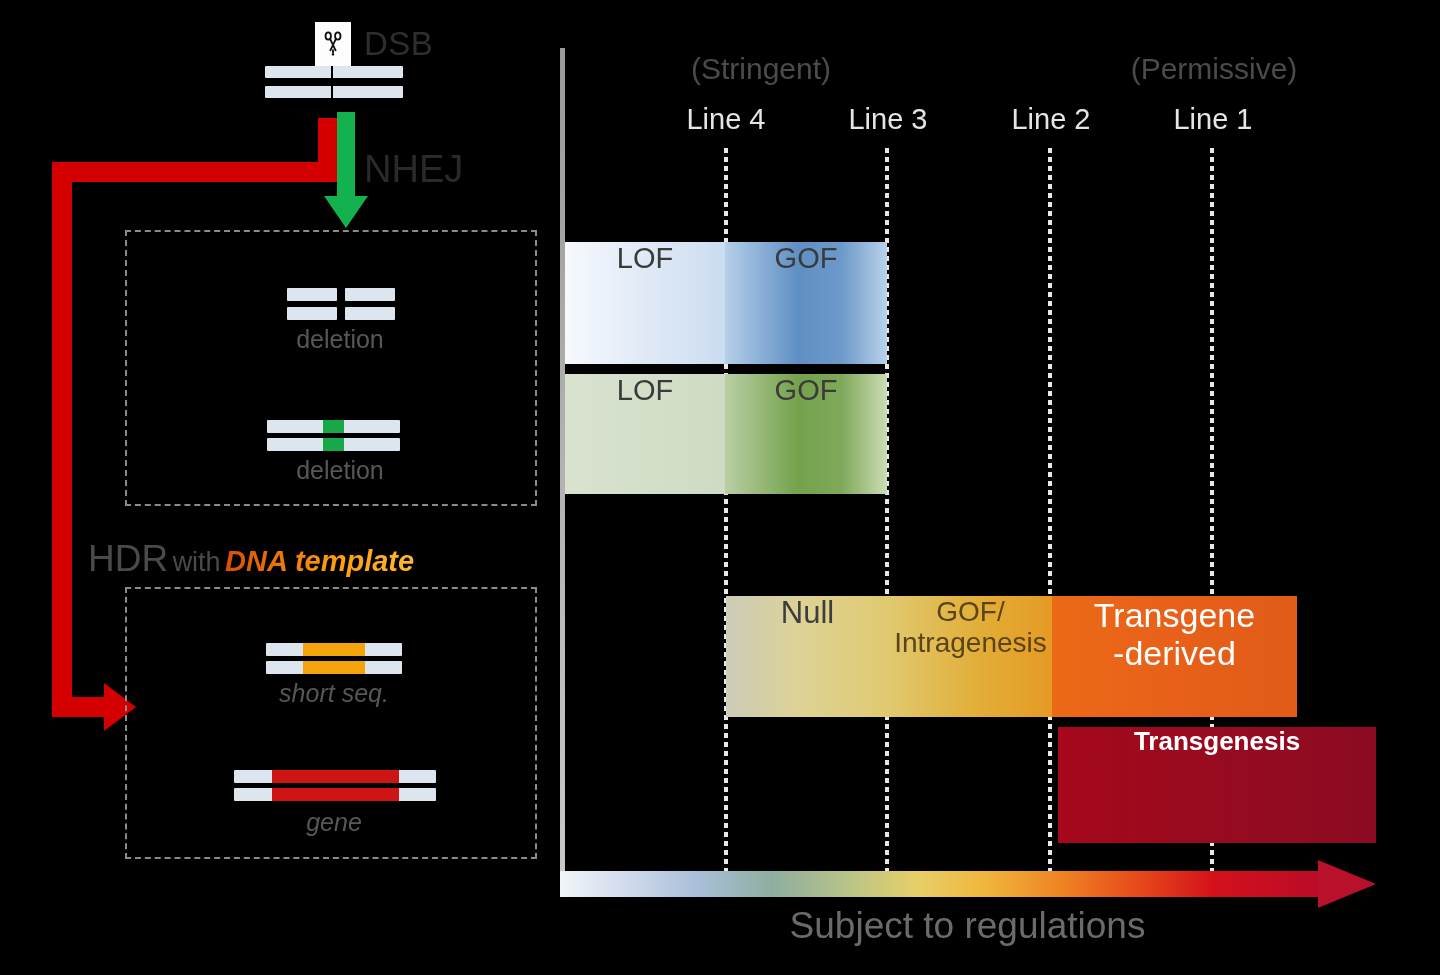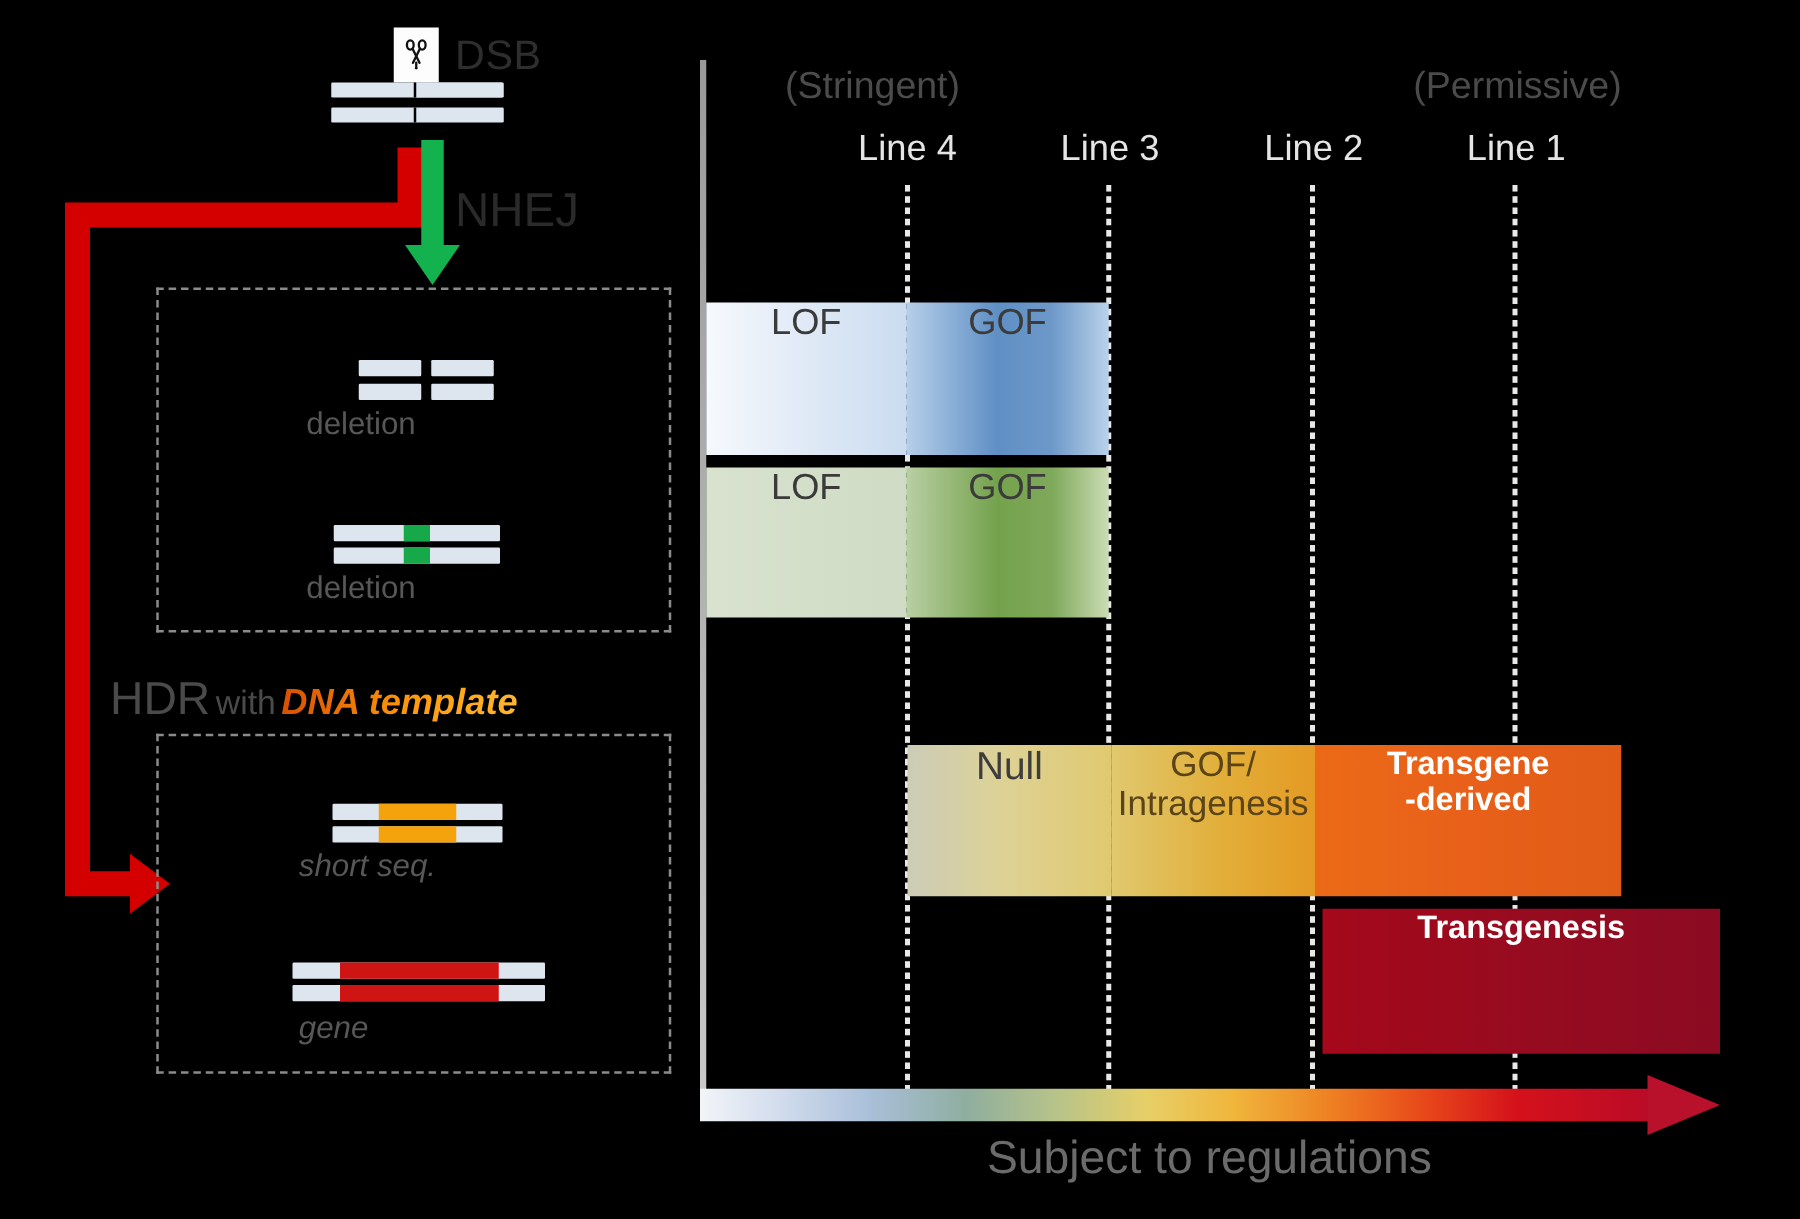--- a/index.html
+++ b/index.html
@@ -30,21 +30,21 @@
     font-size:38px; color:#2a2a2a;
   }
 
   .dashed-box {
     position:absolute;
     border:2px dashed #8b8b8b;
     background:transparent;
   }
 
   .sublabel {
-    position:absolute; text-align:left;
+    position:absolute; text-align:center;
     color:#575757; font-size:25px;
   }
   .sublabel.italic { font-style:italic; }
 
   #hdr-line { left:88px; top:538px; white-space:nowrap; }
   #hdr-line .hdr-main { font-size:37px; color:#4a4a4a; }
   #hdr-line .hdr-with { font-size:27px; color:#4a4a4a; }
   #hdr-line .hdr-dna {
     font-size:29px; font-weight:bold; font-style:italic;
     background:linear-gradient(90deg,#d94f00 0%,#ff9a0a 55%,#ffb733 100%);
@@ -86,21 +86,21 @@
   #bar-green .c1 { flex:0 0 160px; background:linear-gradient(90deg,#d8e2cf 0%,#d4dfca 50%,#cfdbc4 100%); }
   #bar-green .c2 { flex:1 1 auto;  background:linear-gradient(90deg,#b9cfa3 0%,#74a24c 45%,#7fa95a 72%,#cbdcb4 100%); }
   #bar-green .lbl { font-size:29px; color:#3b3b3b; }
 
   #bar-orange { left:726px; top:596px; width:571px; height:121px; }
   #bar-orange .c1 { flex:0 0 163px; background:linear-gradient(90deg,#ccccb8 0%,#ddd296 45%,#e0c96f 100%); }
   #bar-orange .c2 { flex:0 0 163px; background:linear-gradient(90deg,#e0c96f 0%,#e2ae38 55%,#e59a24 100%); }
   #bar-orange .c3 { flex:1 1 auto;  background:linear-gradient(90deg,#eb6a16 0%,#e8601a 50%,#e05c17 100%); }
   #bar-orange .lbl-dark { font-size:28px; color:#5a4418; }
   #bar-orange .lbl-null { font-size:31px; color:#3d3d3d; }
-  #bar-orange .lbl-white { font-size:26px; color:#ffffff; font-weight:700; }
+  #bar-orange .lbl-white { font-size:34px; color:#ffffff; font-weight:400; }
 
   #bar-red { left:1058px; top:727px; width:318px; height:116px; }
   #bar-red .c1 { flex:0 0 152px; background:linear-gradient(90deg,#9b0d12 0%,#e20c12 30%,#d40b12 70%,#b3080f 100%); }
   #bar-red .c2 { flex:1 1 auto;  background:linear-gradient(90deg,#a5081a 0%,#960b20 55%,#8c0b22 100%); }
   #bar-red .lbl { font-size:26px; color:#ffffff; font-weight:600; }
 
   
   #grad-arrow-body {
     left:560px; top:871px; width:760px; height:26px;
     background:linear-gradient(90deg,#f2f5f8 0%,#cfdaec 9%,#a9bfd9 18%,#8fae9f 28%,#b9c488 38%,#e7cf68 47%,#f0b63c 56%,#ee8323 66%,#e8491a 76%,#d4111b 86%,#ba0b27 100%);
@@ -184,21 +184,21 @@
   <div class="sublabel italic" style="left:239px; top:679px; width:190px;">short seq.</div>
 
   <div class="dnabar" style="left:234px; top:770px; width:202px; height:13px;"></div>
   <div class="abs" style="left:272px; top:770px; width:127px; height:13px; background:#cf1414;"></div>
   <div class="dnabar" style="left:234px; top:788px; width:202px; height:13px;"></div>
   <div class="abs" style="left:272px; top:788px; width:127px; height:13px; background:#cf1414;"></div>
   <div class="sublabel italic" style="left:239px; top:808px; width:190px;">gene</div>
 
   <div id="y-axis" class="abs"></div>
 
-  <div class="col-header" style="left:583px; top:52px; width:230px;">(Stringent)</div>
+  <div class="col-header" style="left:646px; top:52px; width:230px;">(Stringent)</div>
   <div class="col-header" style="left:1098px; top:52px; width:232px;">(Permissive)</div>
 
   <div class="line-header" style="left:646px; top:103px; width:160px;">Line 4</div>
   <div class="line-header" style="left:808px; top:103px; width:160px;">Line 3</div>
   <div class="line-header" style="left:971px; top:103px; width:160px;">Line 2</div>
   <div class="line-header" style="left:1133px; top:103px; width:160px;">Line 1</div>
 
   <div class="vdotted" style="left:724px; top:148px; height:728px;"></div>
   <div class="vdotted" style="left:885px; top:148px; height:728px;"></div>
   <div class="vdotted" style="left:1048px; top:148px; height:728px;"></div>

